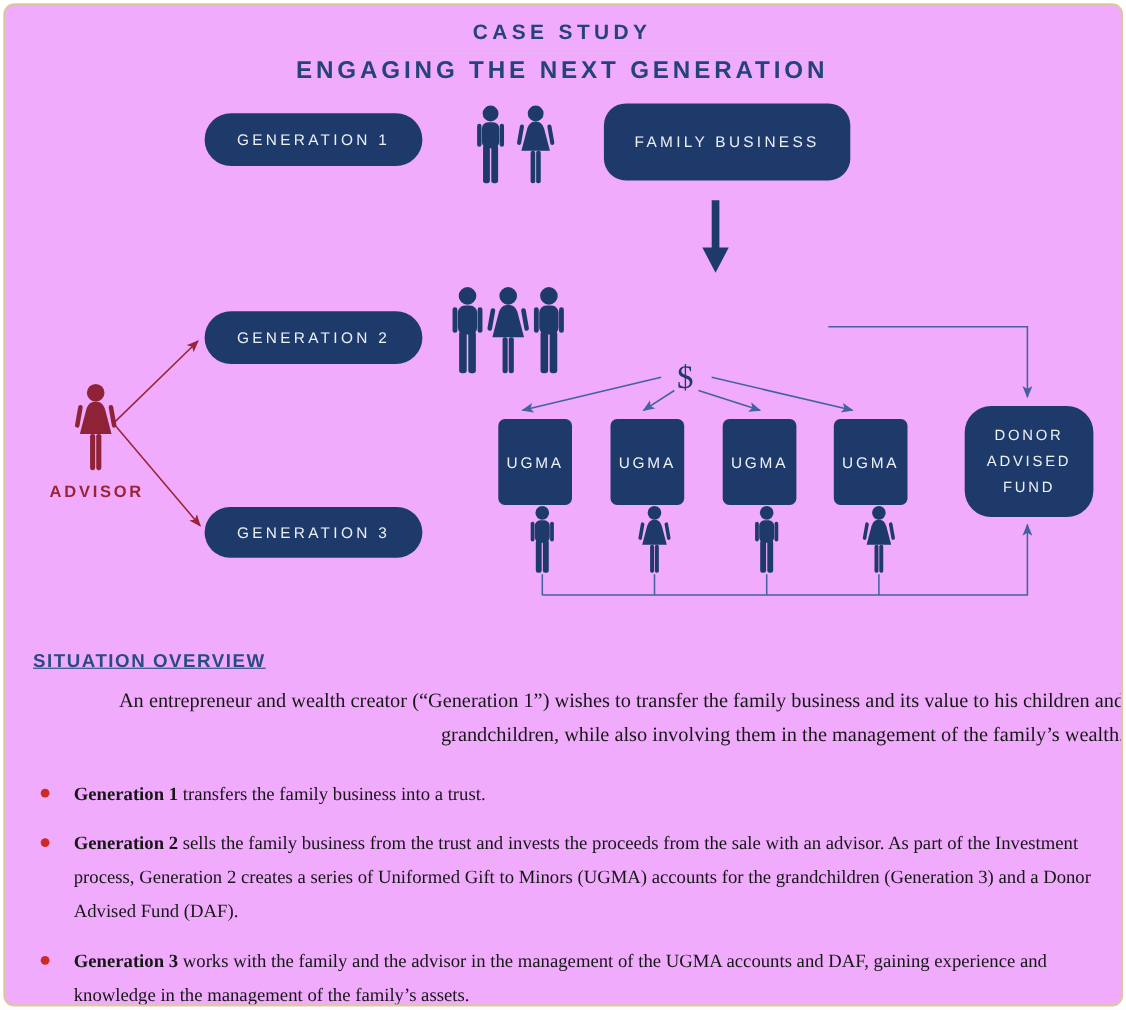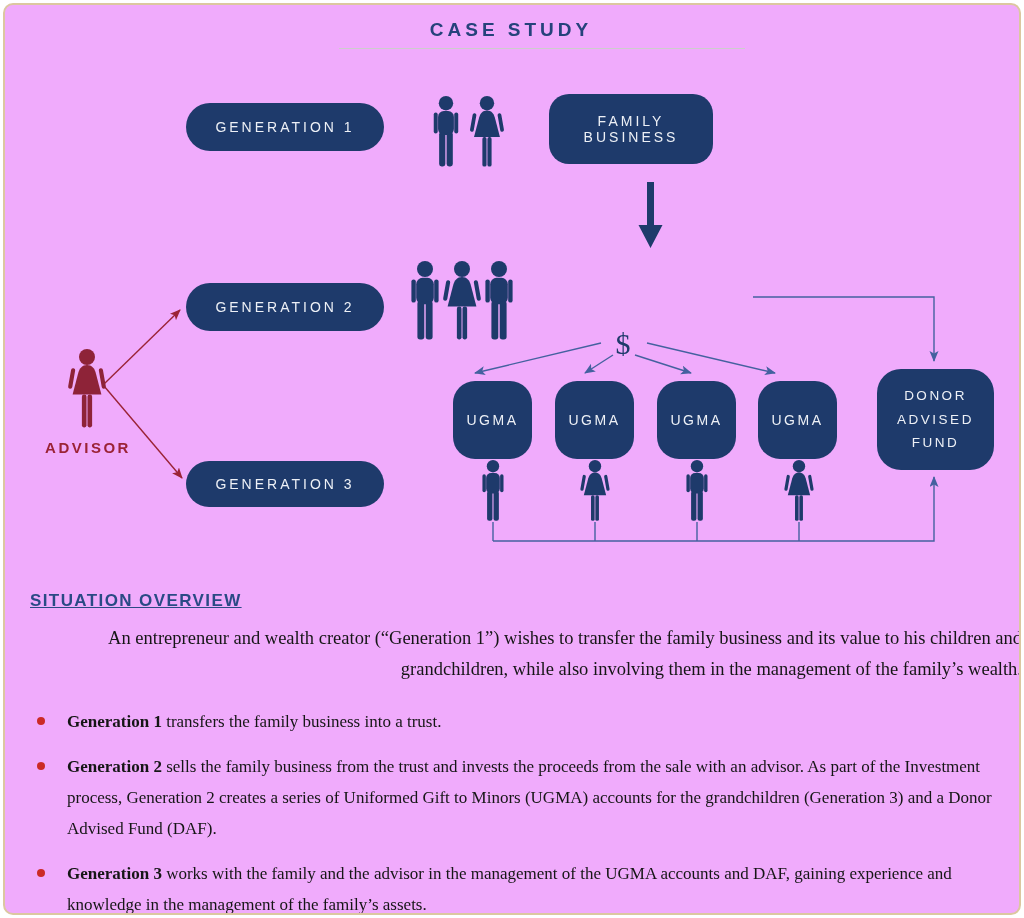--- a/index.html
+++ b/index.html
@@ -18,23 +18,23 @@
   .title-line2 { position:absolute; left:0; top:46px; width:1012px; text-align:center;
     color:#25427b; font-size:22px; font-weight:bold; letter-spacing:3.5px; }
 
   .navybox { position:absolute; background:#1e3a6b; color:#edf0f6;
     display:flex; align-items:center; justify-content:center;
     font-size:14px; letter-spacing:3px; text-align:center; }
   .pill { border-radius:24px; }
   .pill-g1 { left:181px; top:98px;  width:198px; height:48px; }
   .pill-g2 { left:181px; top:278px; width:198px; height:48px; }
   .pill-g3 { left:181px; top:456px; width:198px; height:46px; }
-  .box-fb   { left:544px; top:89px;  width:164px; height:70px; border-radius:20px; }
+  .box-fb   { left:544px; top:89px;  width:224px; height:70px; border-radius:20px; }
   .box-trust{ left:546px; top:255px; width:202px; height:69px; border-radius:26px; }
-  .box-ugma { top:376px; width:79px; height:78px; border-radius:22px; font-size:14px; letter-spacing:2.5px; }
+  .box-ugma { top:376px; width:67px; height:78px; border-radius:6px; font-size:14px; letter-spacing:2.5px; }
   .ugma-1 { left:448px; } .ugma-2 { left:550px; } .ugma-3 { left:652px; } .ugma-4 { left:753px; }
   .box-daf { left:872px; top:364px; width:117px; height:101px; border-radius:24px;
     font-size:13.5px; letter-spacing:2.5px; line-height:1.75; flex-direction:column; }
 
   .dollar { position:absolute; left:590px; top:322px; width:56px; text-align:center;
     font-family:"Liberation Serif", serif; font-size:30px; color:#1e3a6b; }
 
   .advisor-label { position:absolute; left:18px; top:434px; width:130px; text-align:center;
     color:#9b2336; font-size:15px; font-weight:bold; letter-spacing:2.5px; }
 
@@ -114,20 +114,21 @@
       <use href="#man" fill="#1e3a6b" transform="translate(473.1,455) scale(0.62)"></use>
       <use href="#woman" fill="#1e3a6b" transform="translate(575.1,455) scale(0.62)"></use>
       <use href="#man" fill="#1e3a6b" transform="translate(677.1,455) scale(0.62)"></use>
       <use href="#woman" fill="#1e3a6b" transform="translate(779.1,455) scale(0.62)"></use>
 
       <use href="#woman" fill="#8e2338" transform="translate(62.8,344) scale(0.8)"></use>
     </svg>
 
     <div class="title-line1">CASE STUDY</div>
     <div class="title-divider"></div>
+    <div class="title-line2">ENGAGING THE NEXT GENERATION</div>
 
     <div class="navybox pill pill-g1">
       <span>GENERATION 1</span>
     </div>
     <div class="navybox box-fb">
       <span>FAMILY BUSINESS</span>
     </div>
     <div class="navybox pill pill-g2">
       <span>GENERATION 2</span>
     </div>

